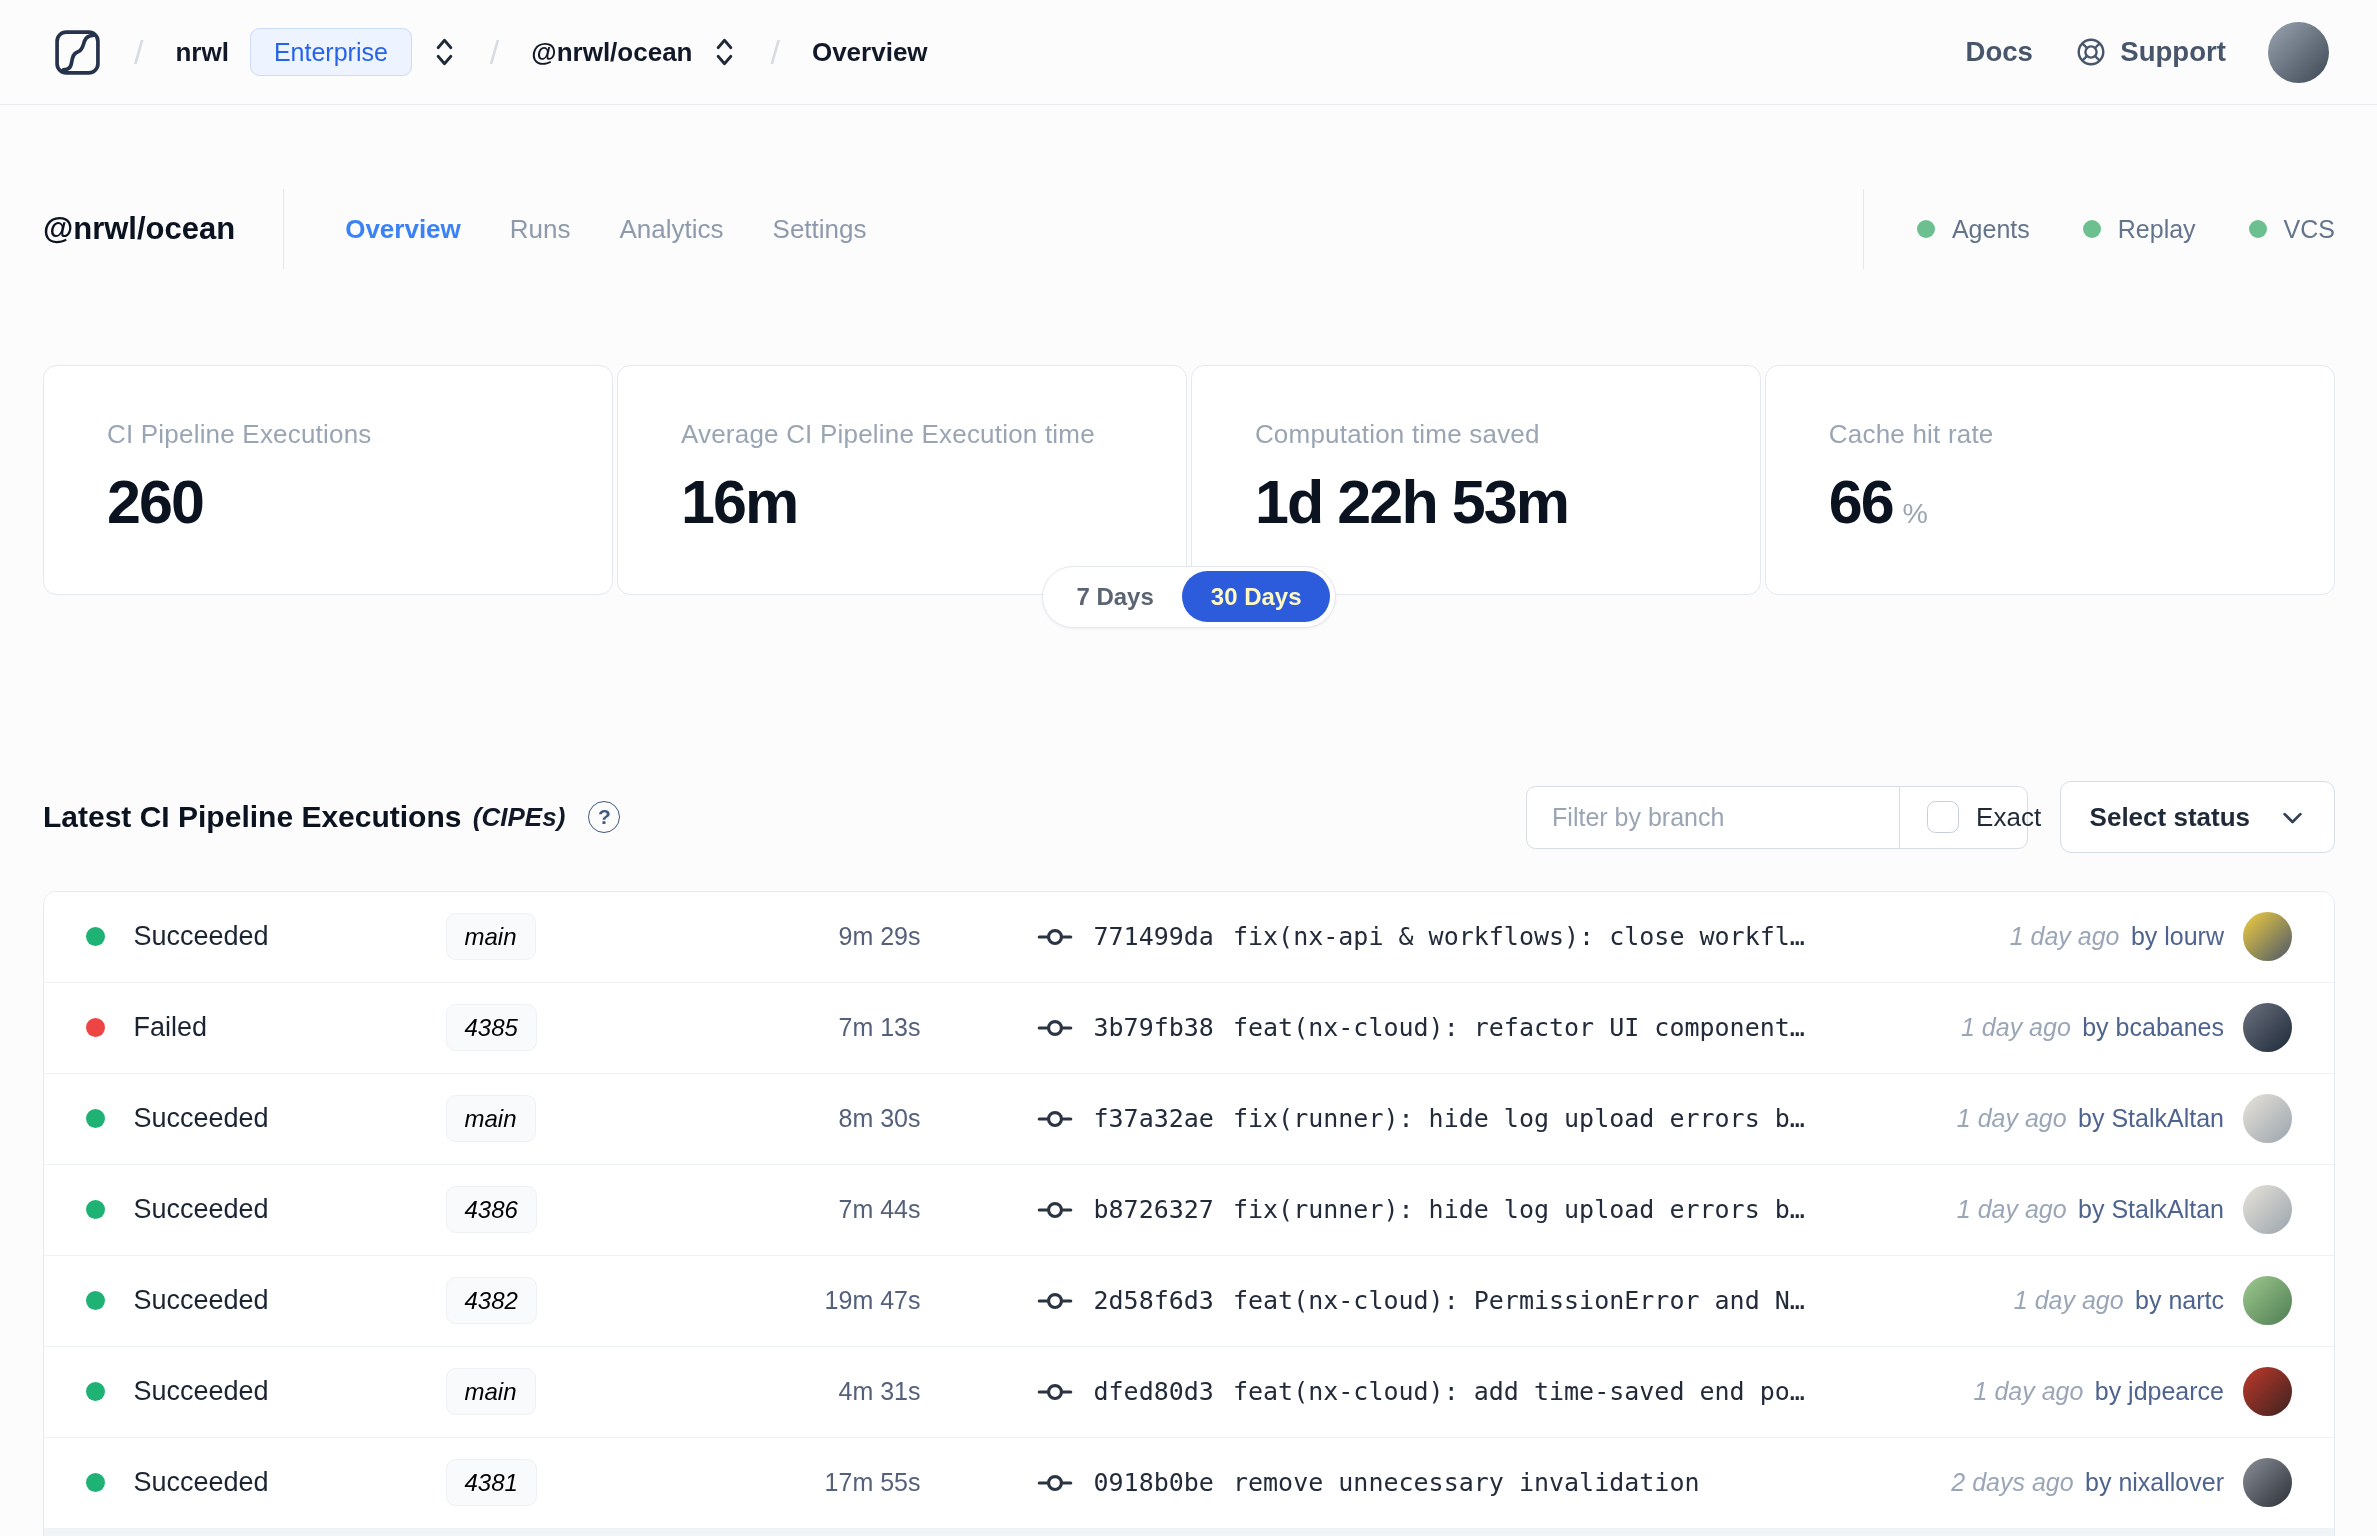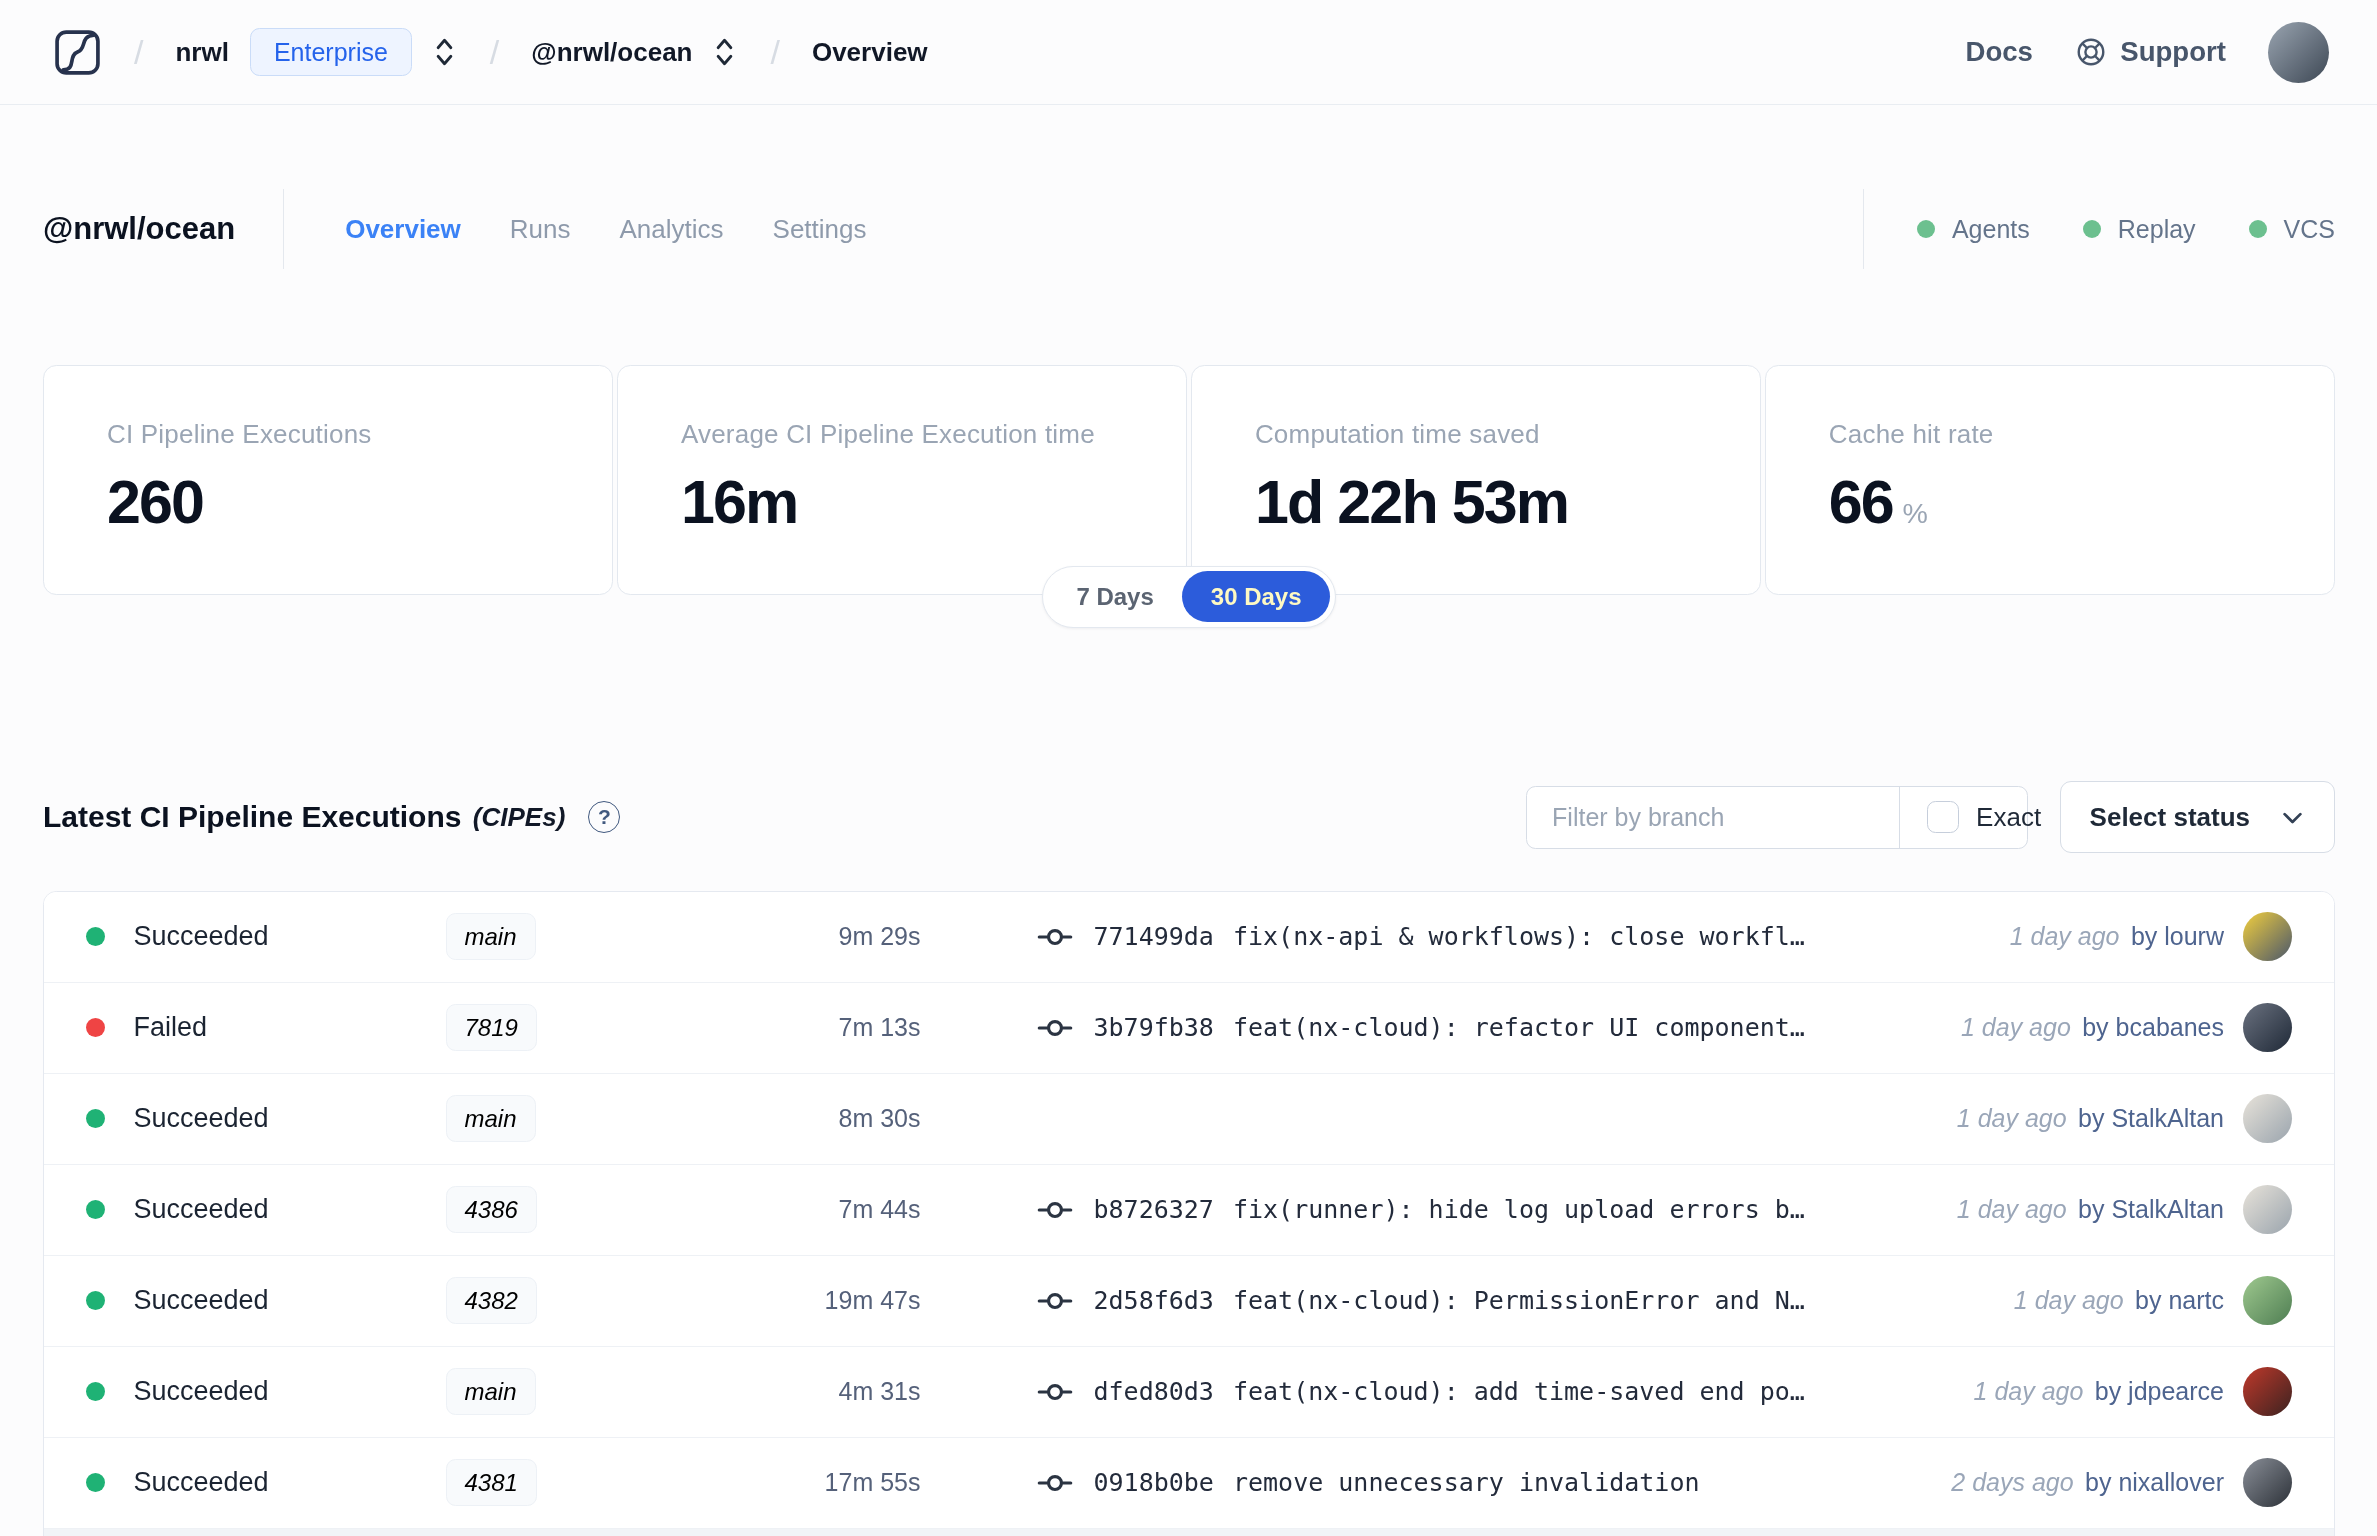--- a/index.html
+++ b/index.html
@@ -314,21 +314,21 @@
       <span class="time-ago">1 day ago</span>
       <span class="author">by lourw</span>
       <span class="avatar" style="background: linear-gradient(135deg, rgb(242, 207, 62), rgb(74, 87, 107));"></span>
     </span>
   </div>
 
   <div class="cipe-row">
     <span class="dot failed"></span>
     <span class="status">Failed</span>
     <span class="branch-col">
-      <span class="branch-badge">7819</span>
+      <span class="branch-badge">4385</span>
     </span>
     <span class="duration">7m 13s</span>
     <span class="commit">
       <span class="commit-icon">
         <svg width="36" height="36" viewBox="0 0 24 24" fill="none" stroke="#2b3442" stroke-width="2.1" stroke-linecap="round">
           <line x1="1.5" y1="12" x2="7" y2="12"></line>
           <circle cx="12" cy="12" r="4.3"></circle>
           <line x1="17" y1="12" x2="22.5" y2="12"></line>
         </svg>
       </span>
@@ -341,20 +341,30 @@
     </span>
   </div>
 
   <div class="cipe-row">
     <span class="dot succeeded"></span>
     <span class="status">Succeeded</span>
     <span class="branch-col">
       <span class="branch-badge">main</span>
     </span>
     <span class="duration">8m 30s</span>
+    <span class="commit">
+      <span class="commit-icon">
+        <svg width="36" height="36" viewBox="0 0 24 24" fill="none" stroke="#2b3442" stroke-width="2.1" stroke-linecap="round">
+          <line x1="1.5" y1="12" x2="7" y2="12"></line>
+          <circle cx="12" cy="12" r="4.3"></circle>
+          <line x1="17" y1="12" x2="22.5" y2="12"></line>
+        </svg>
+      </span>
+      <span class="commit-text"><span class="hash">f37a32ae</span><span>fix(runner): hide log upload errors b…</span></span>
+    </span>
     <span class="meta">
       <span class="time-ago">1 day ago</span>
       <span class="author">by StalkAltan</span>
       <span class="avatar" style="background: linear-gradient(135deg, rgb(232, 227, 218), rgb(154, 164, 173));"></span>
     </span>
   </div>
 
   <div class="cipe-row">
     <span class="dot succeeded"></span>
     <span class="status">Succeeded</span>

